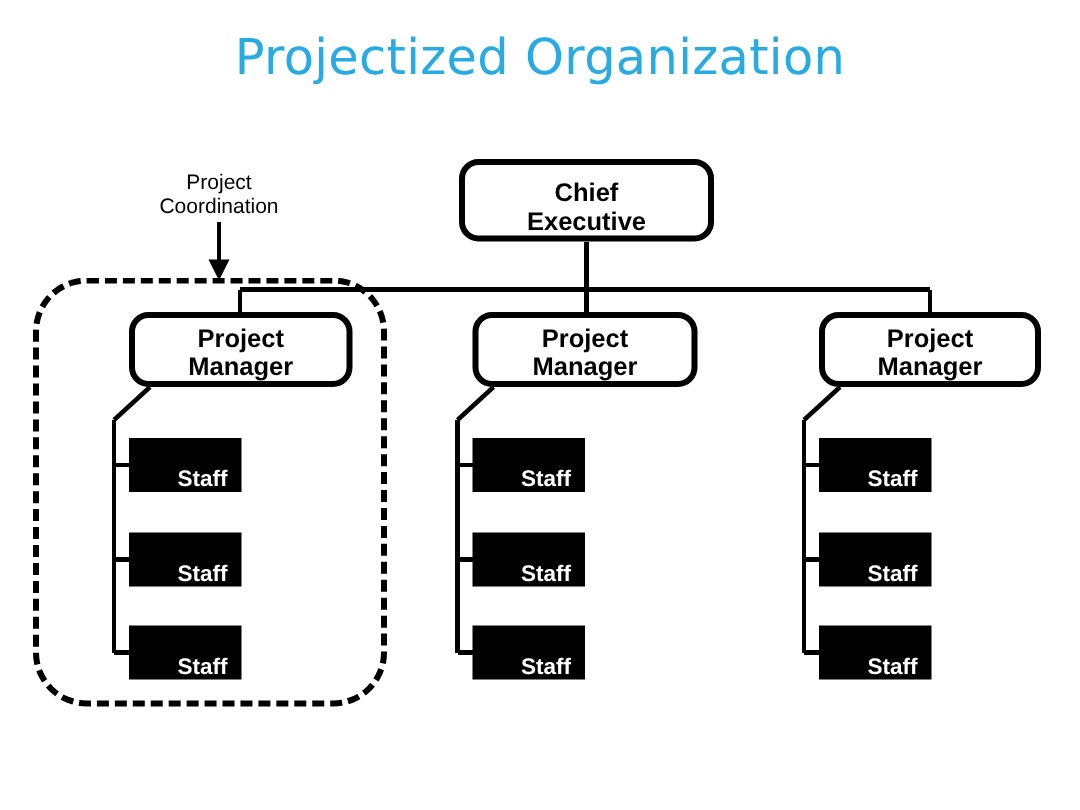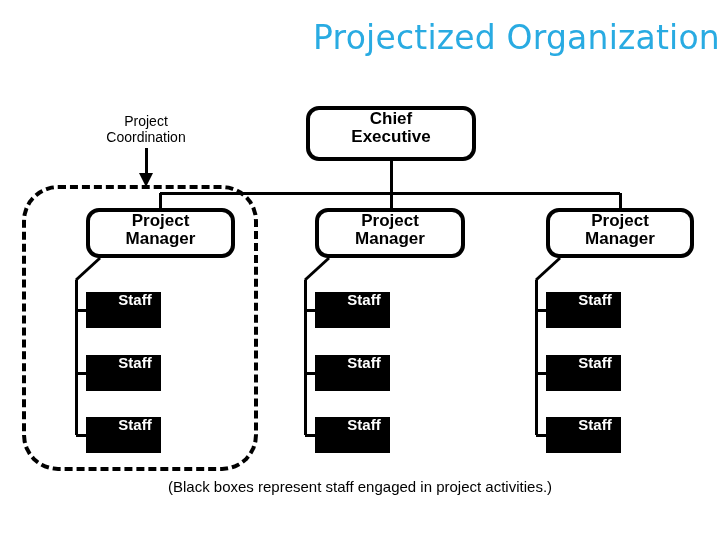--- a/index.html
+++ b/index.html
@@ -15,21 +15,21 @@
     overflow: hidden;
     font-family: "Liberation Sans", sans-serif;
   }
 
   
   #title {
     position: absolute;
     left: 0;
     top: 18px;
     width: 720px;
-    text-align: right;
+    text-align: center;
     font-family: "DejaVu Sans", sans-serif;
     font-size: 33px;
     font-weight: 400;
     color: #29abe2;
     letter-spacing: 0.2px;
     white-space: nowrap;
   }
 
   
   #diagram {
@@ -46,21 +46,21 @@
     width: 720px;
     height: 540px;
     pointer-events: none;
   }
 
   
   .node {
     position: absolute;
     box-sizing: border-box;
     display: flex;
-    align-items: flex-start;
+    align-items: flex-end;
     justify-content: center;
     text-align: center;
     line-height: 1.08;
   }
   .node-white {
     background: #ffffff;
     border: 4px solid #000000;
     border-radius: 13px;
     color: #000000;
     font-family: "Liberation Sans", sans-serif;
@@ -230,15 +230,14 @@
     </div>
     <div class="node node-black" style="left:546px; top:340px; width:75px; height:36px;">
       <span class="node-label">Staff</span>
     </div>
     <div class="node node-black" style="left:546px; top:402px; width:75px; height:36px;">
       <span class="node-label">Staff</span>
     </div>
 
   </div>
 
-  <div id="caption">(Black boxes represent staff engaged in project activities.)</div>
 
 </div>
 
 </body></html>

